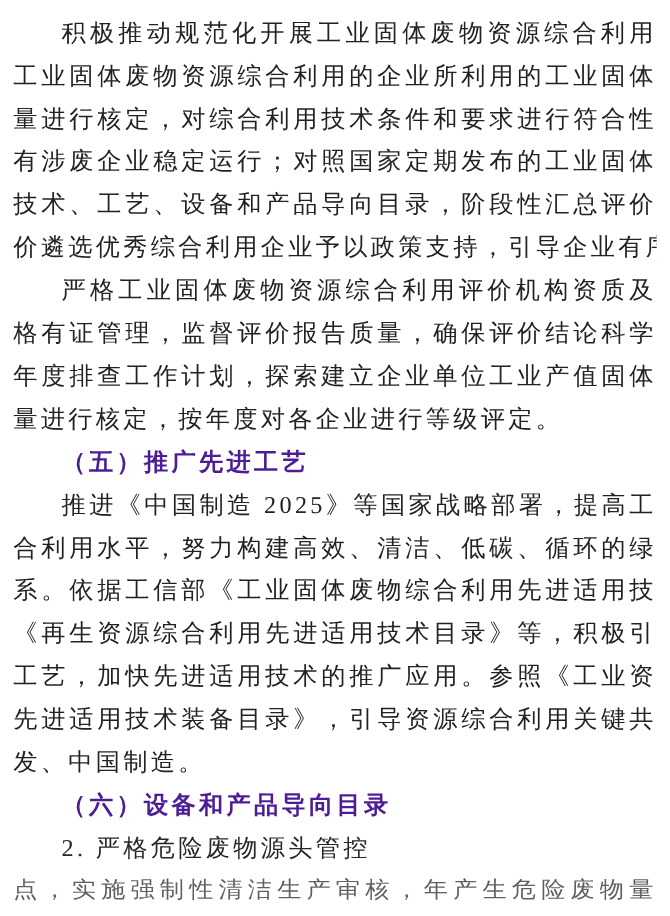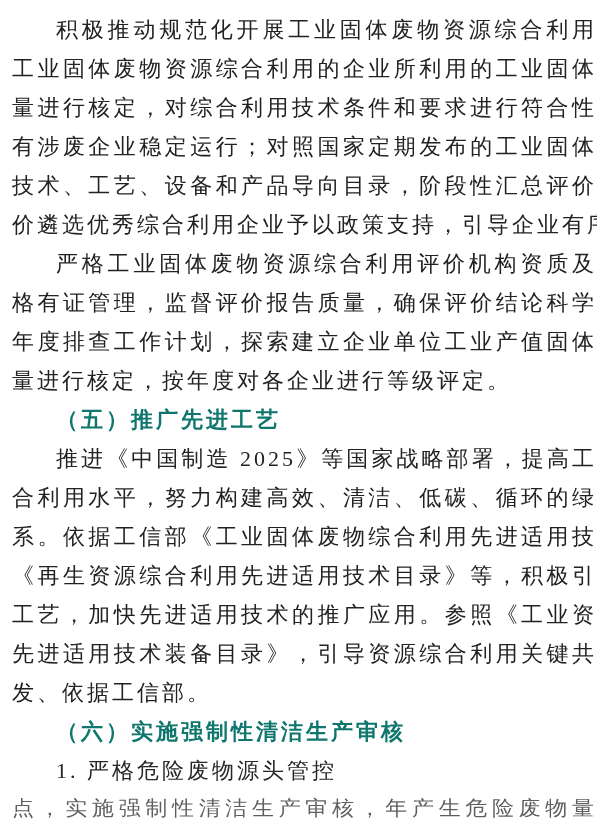--- a/index.html
+++ b/index.html
@@ -29,21 +29,21 @@
     overflow: hidden;
     white-space: nowrap;
   }
   .line.fill {
     white-space: normal;
     text-align-last: justify;
   }
   .line.indent { text-indent: 2em; }
   .block.heading .line {
     font-weight: bold;
-    color: #0f766e;
+    color: #4c1d95;
   }
   .block.subheading .line { color: #262626; }
   .block.cutoff .line {
     text-align-last: justify;
     white-space: normal;
     filter: blur(0.6px);
     opacity: 0.72;
     transform: scaleY(0.93);
     transform-origin: top left;
   }
@@ -70,25 +70,25 @@
       <div class="block heading">
         <div class="line indent">（五）推广先进工艺</div>
       </div>
       <div class="block paragraph">
         <div class="line indent fill">推进《中国制造 2025》等国家战略部署，提高工业资源综</div>
         <div class="line fill">合利用水平，努力构建高效、清洁、低碳、循环的绿色制造体</div>
         <div class="line fill">系。依据工信部《工业固体废物综合利用先进适用技术目录》</div>
         <div class="line fill">《再生资源综合利用先进适用技术目录》等，积极引进先进生产</div>
         <div class="line fill">工艺，加快先进适用技术的推广应用。参照《工业资源综合利用</div>
         <div class="line fill">先进适用技术装备目录》，引导资源综合利用关键共性技术的研</div>
-        <div class="line">发、依据工信部。</div>
+        <div class="line">发、中国制造。</div>
       </div>
       <div class="block heading">
-        <div class="line indent">（六）实施强制性清洁生产审核</div>
+        <div class="line indent">（六）设备和产品导向目录</div>
       </div>
       <div class="block subheading">
-        <div class="line indent">1. 严格危险废物源头管控</div>
+        <div class="line indent">2. 严格危险废物源头管控</div>
       </div>
       <div class="block cutoff">
         <div class="line">点，实施强制性清洁生产审核，年产生危险废物量100吨以上的</div>
       </div>
     </div>
 </div>
 
 </body></html>

